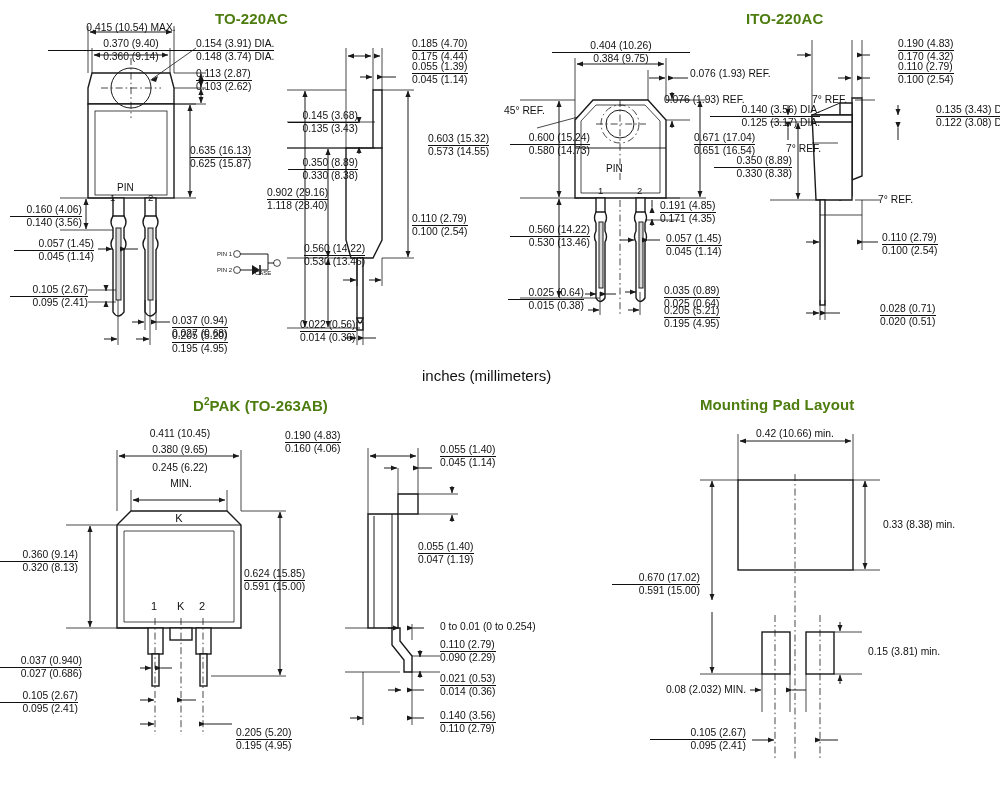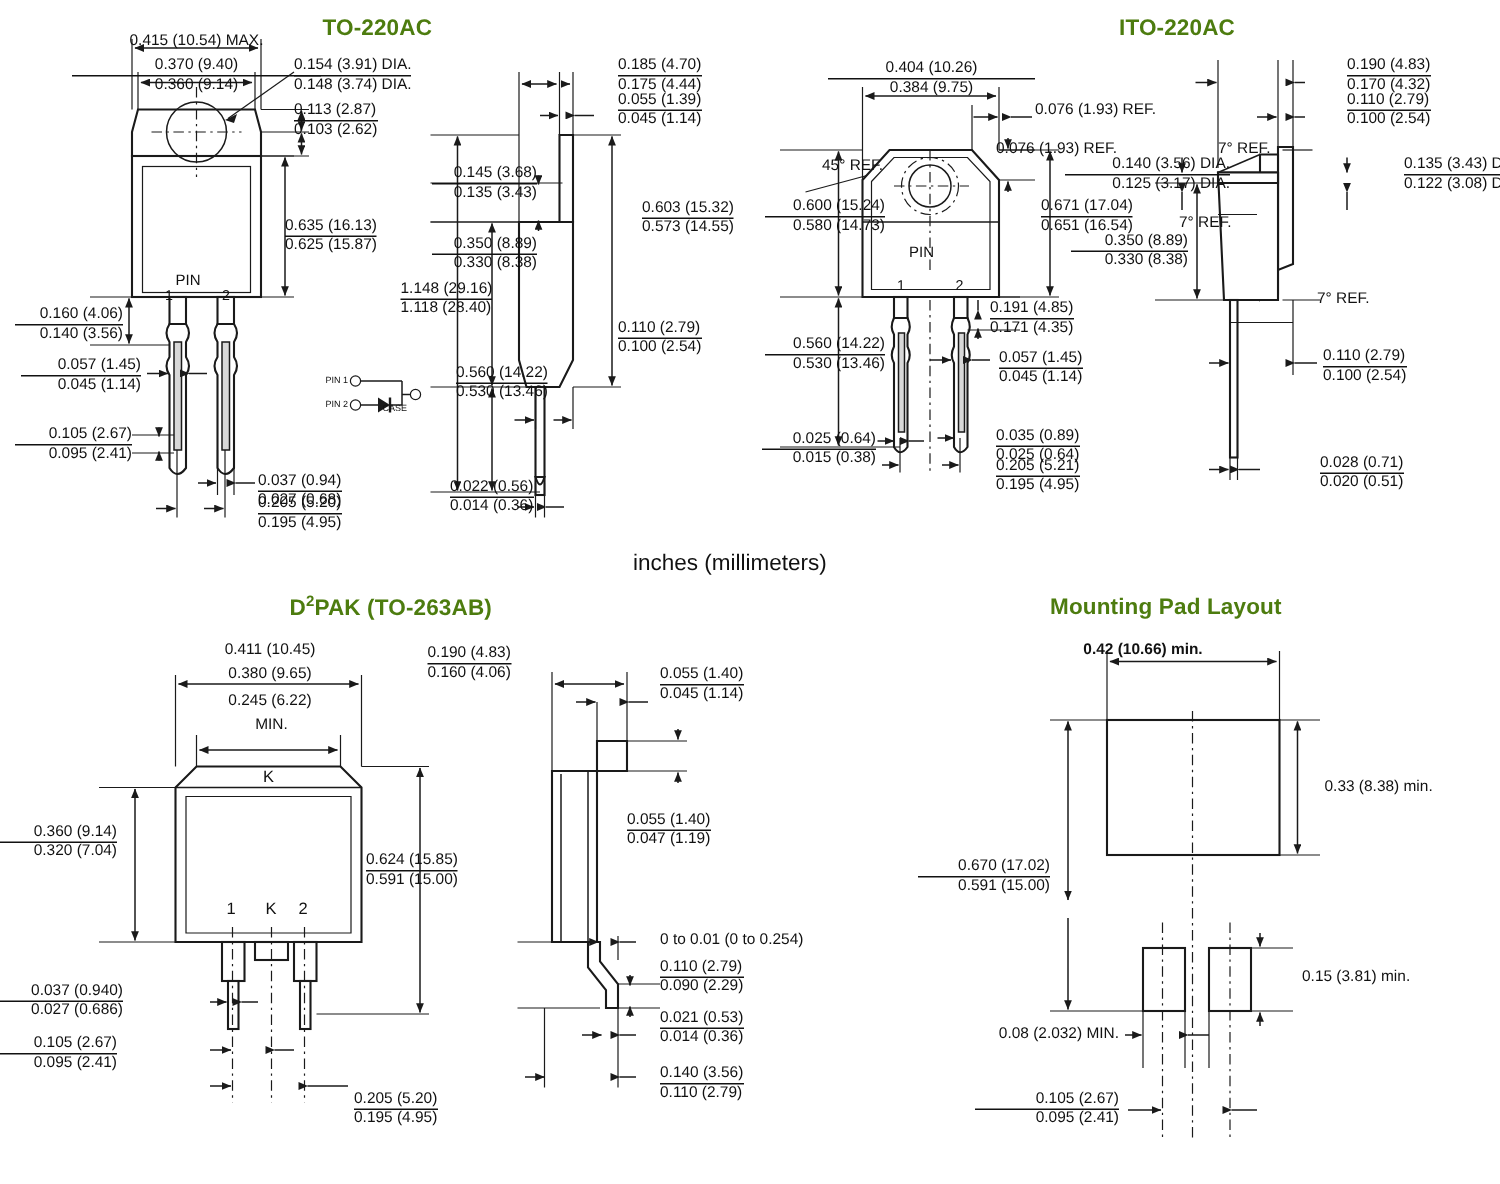--- a/index.html
+++ b/index.html
@@ -457,21 +457,21 @@
     </div>
 <div class="dim" style="left:404px;top:133px;margin-left:24px;">
   <span class="top">0.603 (15.32)</span>
   <span class="bot">0.573 (14.55)</span>
     </div>
 <div class="dim r" style="left:288px;top:157px;width:70px;">
   <span class="top">0.350 (8.89)</span>
   <span class="bot">0.330 (8.38)</span>
     </div>
 <div class="dim" style="left:267px;top:187px;">
-  <span class="top">1.148 (29.16)</span>
+  <span class="top">0.902 (29.16)</span>
   <span class="bot">1.118 (28.40)</span>
     </div>
 <div class="dim" style="left:412px;top:213px;">
   <span class="top">0.110 (2.79)</span>
   <span class="bot">0.100 (2.54)</span>
     </div>
 <div class="dim" style="left:304px;top:243px;">
   <span class="top">0.560 (14.22)</span>
   <span class="bot">0.530 (13.46)</span>
     </div>
@@ -479,21 +479,21 @@
   <span class="top">0.022 (0.56)</span>
   <span class="bot">0.014 (0.36)</span>
     </div>
 
 <div class="dim c" style="left:552px;top:40px;width:138px;">
   <span class="top">0.404 (10.26)</span>
   <span class="bot">0.384 (9.75)</span>
     </div>
 <div class="dim" style="left:690px;top:68px;">0.076 (1.93) REF.</div>
 <div class="dim" style="left:664px;top:94px;">0.076 (1.93) REF.</div>
-<div class="dim r" style="left:504px;top:105px;width:36px;margin-left:44px;">45° REF.</div>
+<div class="dim r" style="left:504px;top:105px;width:36px;">45° REF.</div>
 <div class="dim r" style="left:510px;top:132px;width:80px;">
   <span class="top">0.600 (15.24)</span>
   <span class="bot">0.580 (14.73)</span>
     </div>
 <div class="dim" style="left:694px;top:132px;">
   <span class="top">0.671 (17.04)</span>
   <span class="bot">0.651 (16.54)</span>
     </div>
 <div class="dim r" style="left:510px;top:224px;width:80px;">
   <span class="top">0.560 (14.22)</span>
@@ -555,21 +555,21 @@
   <span class="bot">0.020 (0.51)</span>
     </div>
 
 <div class="dim c" style="left:110px;top:428px;width:140px;">0.411 (10.45)</div>
 <div class="dim c" style="left:110px;top:444px;width:140px;">0.380 (9.65)</div>
 <div class="dim c" style="left:110px;top:462px;width:140px;">0.245 (6.22)</div>
 <div class="dim c" style="left:136px;top:478px;width:90px;">MIN.</div>
 <div class="dim c" style="left:154px;top:513px;width:50px;font-size:11px;">K</div>
 <div class="dim r" style="left:0px;top:549px;width:78px;">
   <span class="top">0.360 (9.14)</span>
-  <span class="bot">0.320 (7.04)</span>
+  <span class="bot">0.320 (8.13)</span>
     </div>
 <div class="dim" style="left:244px;top:568px;">
   <span class="top">0.624 (15.85)</span>
   <span class="bot">0.591 (15.00)</span>
     </div>
 <div class="dim r" style="left:0px;top:655px;width:82px;">
   <span class="top">0.037 (0.940)</span>
   <span class="bot">0.027 (0.686)</span>
     </div>
 <div class="dim r" style="left:0px;top:690px;width:78px;">
@@ -603,21 +603,21 @@
     </div>
 <div class="dim" style="left:440px;top:673px;">
   <span class="top">0.021 (0.53)</span>
   <span class="bot">0.014 (0.36)</span>
     </div>
 <div class="dim" style="left:440px;top:710px;">
   <span class="top">0.140 (3.56)</span>
   <span class="bot">0.110 (2.79)</span>
     </div>
 
-<div class="dim c" style="left:682px;top:428px;width:160px;font-weight:bold;">0.42 (10.66) min.</div>
+<div class="dim c" style="left:715px;top:428px;width:160px;">0.42 (10.66) min.</div>
 <div class="dim" style="left:883px;top:519px;">0.33 (8.38) min.</div>
 <div class="dim r" style="left:612px;top:572px;width:88px;">
   <span class="top">0.670 (17.02)</span>
   <span class="bot">0.591 (15.00)</span>
     </div>
 <div class="dim" style="left:868px;top:646px;">0.15 (3.81) min.</div>
 <div class="dim r" style="left:620px;top:684px;width:126px;">0.08 (2.032) MIN.</div>
 <div class="dim r" style="left:650px;top:727px;width:96px;">
   <span class="top">0.105 (2.67)</span>
   <span class="bot">0.095 (2.41)</span>

